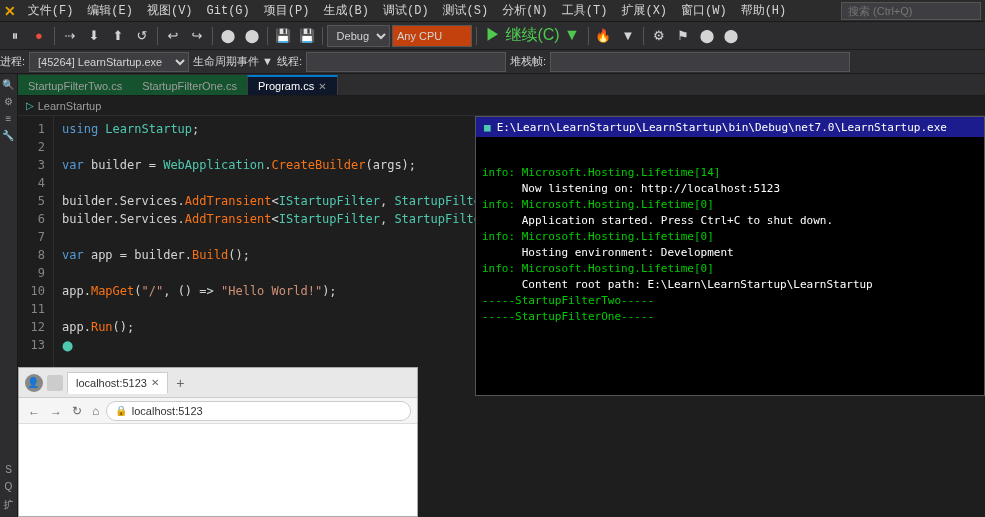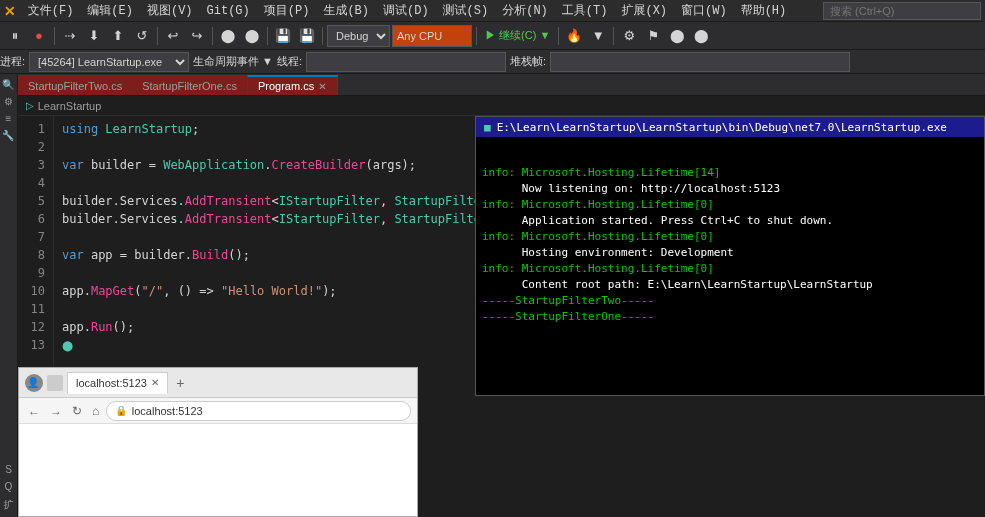--- a/index.html
+++ b/index.html
@@ -8,39 +8,39 @@
     
     #menu-bar {
       display: flex; align-items: center; background: #2c2c2c; height: 22px;
       color: #d4d4d4; font-size: 12px; gap: 2px; padding: 0 4px;
       border-bottom: 1px solid #1a1a1a;
     }
     .menu-logo { color: #e8a000; font-weight: bold; font-size: 14px; margin-right: 4px; }
     .menu-item { padding: 2px 6px; cursor: pointer; white-space: nowrap; font-family: Liberation Mono, monospace; }
     .menu-search {
       margin-left: auto; background: #3e3e42; border: 1px solid #555; color: #ccc;
-      padding: 1px 6px; height: 18px; font-size: 11px; width: 158px;
+      padding: 1px 6px; height: 18px; font-size: 11px; width: 140px;
     }
 
     
     #toolbar {
       display: flex; align-items: center; background: #2d2d30; height: 28px;
       border-bottom: 1px solid #1a1a1a; padding: 0 4px; gap: 2px;
     }
     .tb-btn {
       display: flex; align-items: center; justify-content: center;
       width: 22px; height: 22px; cursor: pointer; color: #d4d4d4; font-size: 13px;
     }
     .tb-sep { width: 1px; height: 18px; background: #555; margin: 0 2px; }
     .tb-dropdown {
       background: #3e3e42; border: 1px solid #555; color: #d4d4d4;
-      height: 22px; font-size: 11px; padding: 0 4px; cursor: pointer; min-width: 60px;
+      height: 22px; font-size: 11px; padding: 0 4px; cursor: pointer; min-width: 60px; text-align: right;
     }
     .tb-btn-play {
-      background: transparent; border: none; color: #4ec94e; font-size: 11px;
+      background: transparent; border: none; color: #4ec94e; font-size: 16px;
       cursor: pointer; padding: 0 4px;
     }
     .tb-cpu-dropdown {
       background: #c2410c; border: 1px solid #555; color: #d4d4d4;
       height: 22px; font-size: 11px; padding: 0 20px 0 4px; cursor: pointer; min-width: 80px;
       appearance: none; position: relative;
     }
 
     
     #process-bar {
@@ -70,24 +70,24 @@
     
     #editor-area { flex: 1; display: flex; flex-direction: column; background: #1e1e1e; position: relative; }
 
     
     #tabs {
       display: flex; background: #2d2d30; border-bottom: 1px solid #1a1a1a; height: 22px; align-items: flex-end;
     }
     .tab {
       display: flex; align-items: center; padding: 2px 10px; height: 20px;
       font-size: 11px; color: #9d9d9d; cursor: pointer; border-top: 1px solid transparent;
-      gap: 4px; background: #7f1d1d;
+      gap: 4px; background: #14532d;
     }
     .tab.active {
-      background: #7f1d1d; color: #fff; border-top: 2px solid #007acc;
+      background: #0f172a; color: #fff; border-top: 2px solid #007acc;
       border-left: 1px solid #3e3e40; border-right: 1px solid #3e3e40;
     }
     .tab-close { font-size: 10px; color: #9d9d9d; cursor: pointer; }
 
     
     #breadcrumb {
       background: #1e1e1e; padding: 2px 8px; font-size: 11px; color: #9d9d9d;
       border-bottom: 1px solid #2d2d30; display: flex; align-items: center; gap: 4px;
       height: 20px;
     }
@@ -101,21 +101,21 @@
       background: #1e1e1e; color: #858585; font-size: 12px; font-family: 'Consolas', monospace;
       padding: 4px 8px 4px 4px; min-width: 36px; text-align: right; line-height: 18px;
       user-select: none; border-right: 1px solid #2d2d30;
     }
     #code-content {
       background: #1e1e1e; color: #d4d4d4; font-size: 12px; font-family: 'Consolas', monospace;
       padding: 4px 8px; line-height: 18px; flex: 1; white-space: pre;
     }
     .kw { color: #569cd6; }
     .type { color: #4ec9b0; }
-    .method { color: #ec4899; margin-top: 17px; }
+    .method { color: #f97316; margin-top: 17px; }
     .str { color: #ce9178; }
     .green-dot { color: #4ec9b0; font-size: 10px; }
 
     
     #terminal-overlay {
       position: absolute; top: 0; right: 0;
       width: 510px; height: 280px;
       background: #000; color: #00cc00; font-family: 'Consolas', monospace; font-size: 11px;
       z-index: 10; border: 1px solid #555; display: flex; flex-direction: column;
     }

